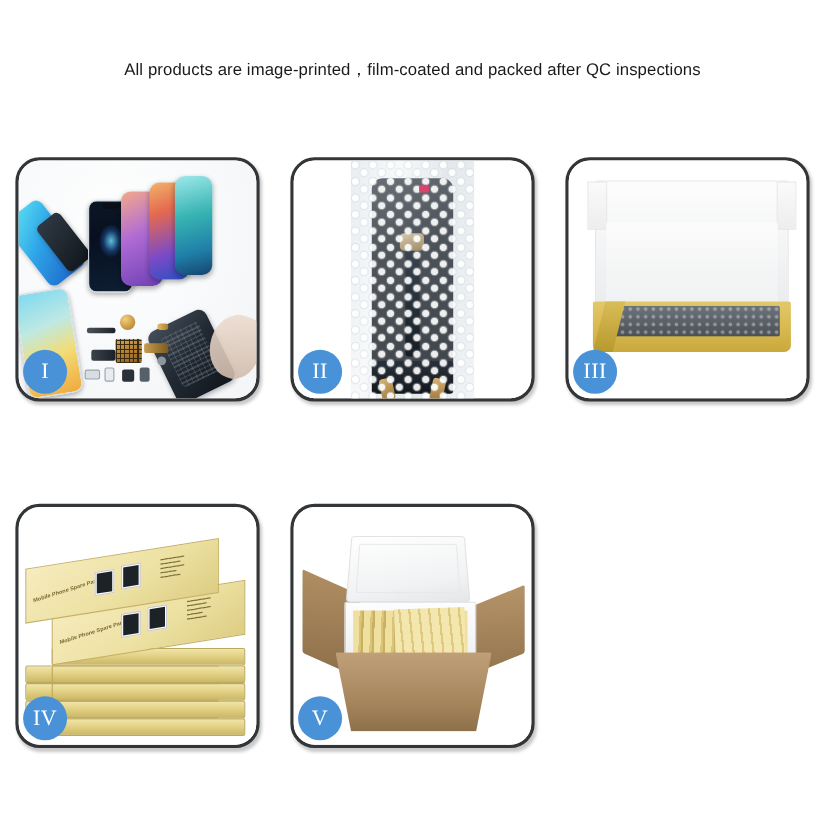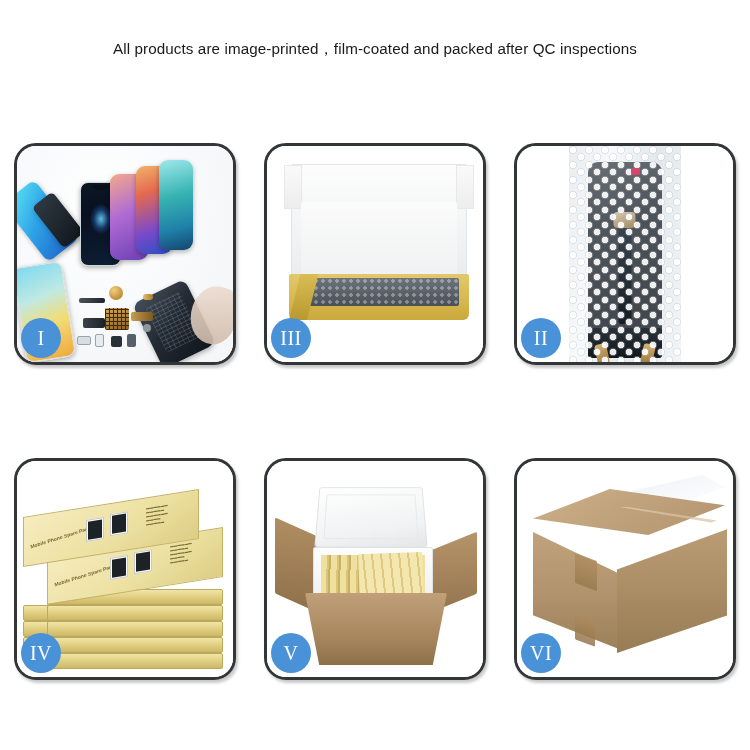--- a/index.html
+++ b/index.html
@@ -27,21 +27,21 @@
     color: #111111;
     line-height: 1.1;
     margin: 0;
     white-space: nowrap;
   }
   .subtitle {
     font-family: "Liberation Sans", sans-serif;
     font-size: 15.2px;
     font-weight: 400;
     color: #1a1a1a;
-    margin: 11px 0 0 0;
+    margin: 25px 0 0 0;
     letter-spacing: .1px;
     white-space: nowrap;
   }
 
   
   .grid {
     position: absolute;
     left: 14px; top: 143px;
     width: 722px;
     display: grid;
@@ -394,39 +394,39 @@
         <div class="part p4"></div>
         <div class="part p5"></div>
         <div class="part p6"></div>
         <div class="part p7"></div>
         <div class="hand"></div>
       </div>
       <div class="badge">I</div>
     </div>
 
     <div class="panel">
-      <div class="panel-inner p3bg">
-        <div class="box3-lid"></div>
-        <div class="box3-foam"></div>
-        <div class="box3-tray"></div>
-      </div>
-      <div class="badge">III</div>
-    </div>
-
-    <div class="panel">
       <div class="panel-inner p2">
         <div class="bag">
           <div class="screen2"></div>
           <div class="flex2"></div>
           <div class="conn2"></div>
           <div class="redtab"></div>
           <div class="bubbles"></div>
         </div>
       </div>
       <div class="badge">II</div>
+    </div>
+
+    <div class="panel">
+      <div class="panel-inner p3bg">
+        <div class="box3-lid"></div>
+        <div class="box3-foam"></div>
+        <div class="box3-tray"></div>
+      </div>
+      <div class="badge">III</div>
     </div>
 
     <div class="panel">
       <div class="panel-inner p4bg">
         <div class="stack">
 
           <div class="sbox" style="left:2px; top:120px; width:176px; height:16px;"></div>
           <div class="sbox" style="left:2px; top:136px; width:176px; height:16px;"></div>
           <div class="sbox" style="left:2px; top:152px; width:176px; height:16px;"></div>
           <div class="sbox" style="left:26px; top:104px; width:176px; height:16px;"></div>
@@ -467,27 +467,15 @@
         <div class="c5-flapR"></div>
         <div class="c5-foamBox"></div>
         <div class="c5-inner"></div>
         <div class="c5-inner2"></div>
         <div class="c5-foamLid"></div>
         <div class="c5-body"></div>
       </div>
       <div class="badge">V</div>
     </div>
 
-    <div class="panel">
-      <div class="panel-inner p6bg">
-        <div class="c6-wrap"></div>
-        <div class="c6-top"></div>
-        <div class="c6-left"></div>
-        <div class="c6-right"></div>
-        <div class="c6-seam"></div>
-        <div class="c6-tape"></div>
-        <div class="c6-tape2"></div>
-      </div>
-      <div class="badge">VI</div>
-    </div>
 
   </div>
 </div>
 
 </body></html>

